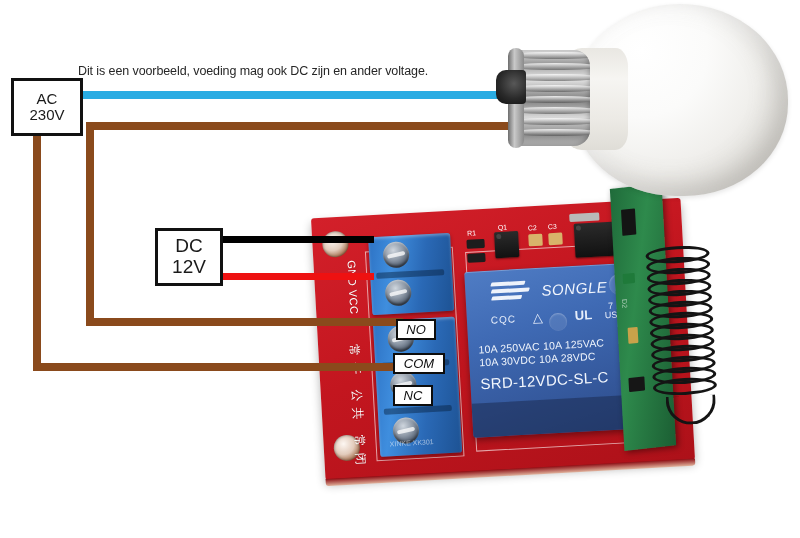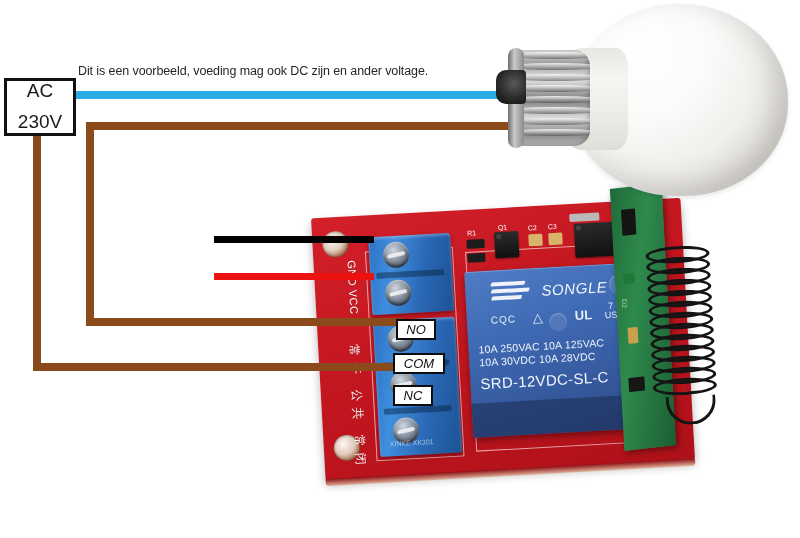--- a/index.html
+++ b/index.html
@@ -9,21 +9,21 @@
   }
   #stage{position:absolute;left:0;top:0;width:796px;height:538px;}
 
   
   .srcbox{
     position:absolute;background:#ffffff;border:3px solid #111111;
     display:flex;flex-direction:column;align-items:center;justify-content:center;
     line-height:1.08;color:#1a1a1a;z-index:40;
   }
   .srcbox span{display:block;text-align:center;}
-  #ac-box{left:4px;top:78px;width:66px;height:52px;font-size:19px;justify-content:space-between;}
+  #ac-box{left:11px;top:78px;width:66px;height:52px;font-size:15px;}
   #dc-box{left:155px;top:228px;width:62px;height:52px;font-size:19px;}
 
   
   .callout{
     position:absolute;background:#ffffff;border:2.5px solid #0d0d0d;
     font-size:13px;color:#0d0d0d;z-index:60;
     display:flex;align-items:center;justify-content:center;
     padding:0 3px;box-sizing:border-box;font-style:italic;
   }
   #lbl-no{left:396px;top:319px;width:40px;height:21px;}
@@ -218,20 +218,24 @@
   <div class="wire w-black" id="w-black-dc"></div>
   <div class="wire w-red" id="w-red-dc"></div>
 
   <div id="note">Dit is een voorbeeld, voeding mag ook DC zijn en ander voltage.</div>
 
   <div class="srcbox" id="ac-box">
     <span>AC</span>
     <span>230V</span>
   </div>
 
+  <div class="srcbox" id="dc-box">
+    <span>DC</span>
+    <span>12V</span>
+  </div>
 
   <div id="board-wrap">
     <div id="board">
 
       <div class="hole" id="hole-tl"></div>
       <div class="hole" id="hole-bl"></div>
       <div class="hole" id="hole-tr"></div>
       <div class="hole" id="hole-br"></div>
 
       <div class="silk" id="silk-term"></div>

